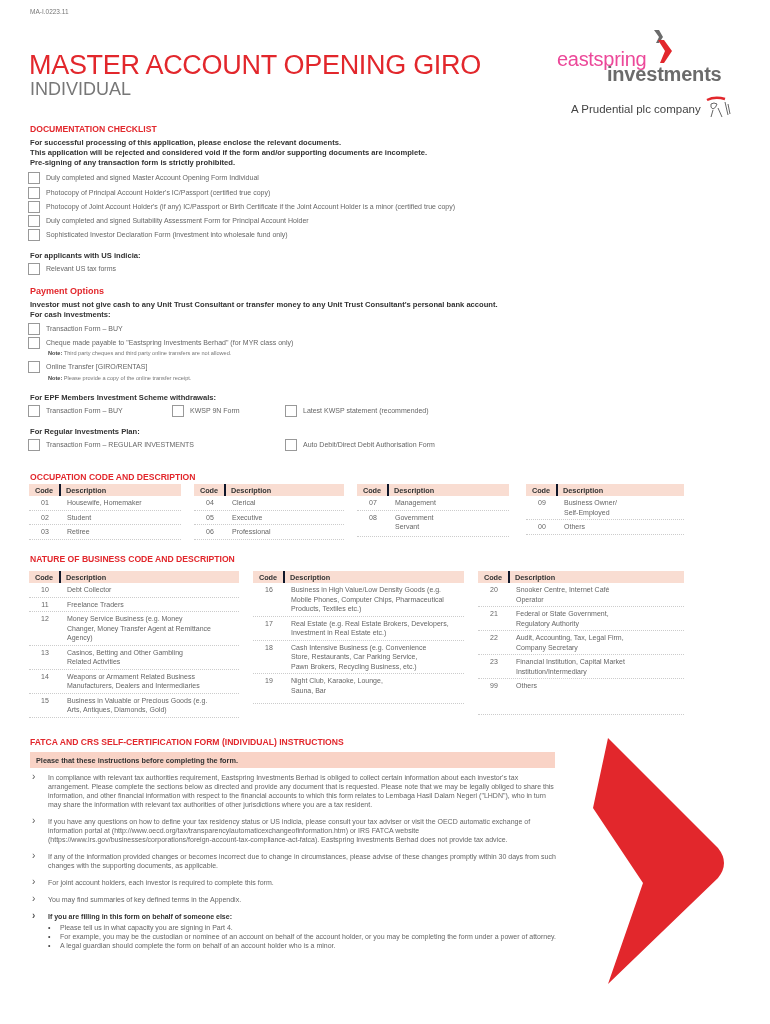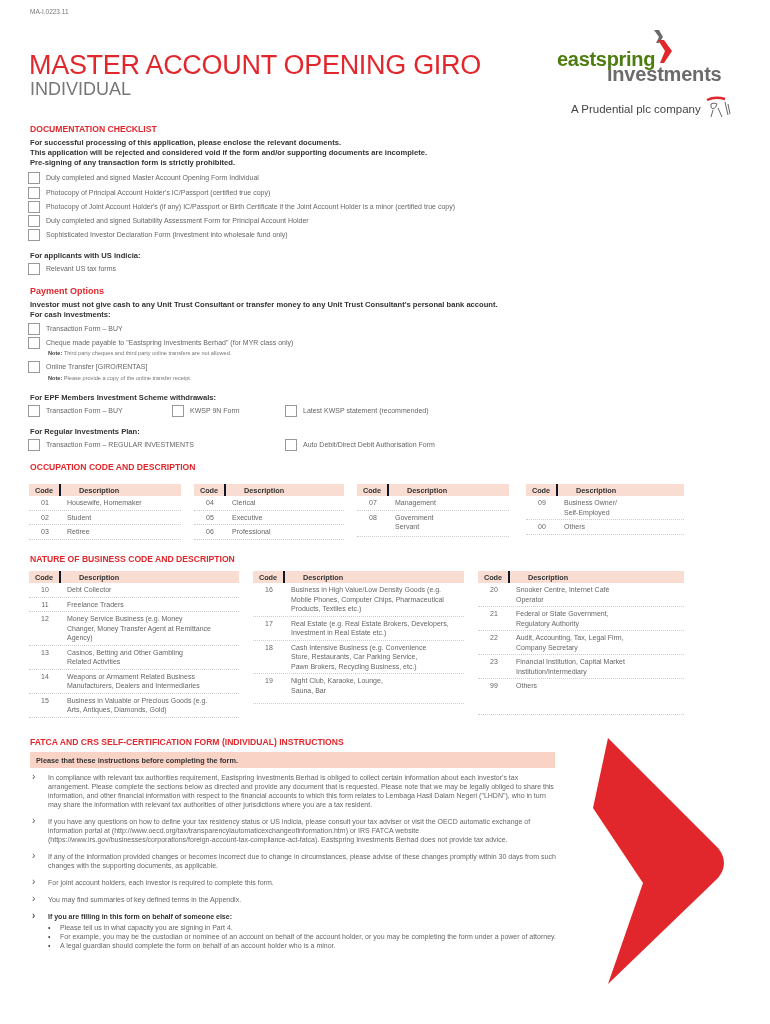--- a/index.html
+++ b/index.html
@@ -5,40 +5,40 @@
   * { box-sizing: border-box; margin: 0; padding: 0; }
   html, body { width: 770px; height: 1024px; background: #ffffff; overflow: hidden; }
   body { font-family: "Liberation Sans", sans-serif; color: #555; position: relative; }
 
   .doc-code { position: absolute; left: 30px; top: 8px; font-size: 6.5px; color: #777; }
 
   .title-main { position: absolute; left: 29px; top: 50px; font-size: 27px; color: #e2272c; letter-spacing: -0.3px; font-weight: normal; }
   .title-sub { position: absolute; left: 30px; top: 79px; font-size: 18px; color: #777; }
 
   .logo { position: absolute; left: 555px; top: 30px; width: 185px; height: 90px; }
-  .logo .l1 { position: absolute; left: 2px; top: 18px; font-size: 20px; font-weight: bold; color: #4d7c0f; letter-spacing: -0.3px; }
+  .logo .l1 { position: absolute; left: 2px; top: 18px; font-size: 20px; font-weight: normal; color: #ec4899; letter-spacing: -0.3px; }
   .logo .l2 { position: absolute; left: 52px; top: 33px; font-size: 20px; font-weight: bold; color: #6b6b6b; letter-spacing: -0.2px; }
   .logo .l3 { position: absolute; left: 16px; top: 73px; font-size: 11.5px; color: #444; }
   .logo svg.chev { position: absolute; left: 97px; top: 0px; }
   .logo svg.pru { position: absolute; left: 148px; top: 66px; }
 
   .sec-title { position: absolute; left: 30px; font-size: 8.6px; font-weight: bold; color: #e2272c; }
   .bold-line { position: absolute; left: 30px; font-size: 7.6px; font-weight: bold; color: #333; }
   .sub-head { position: absolute; left: 30px; font-size: 7.6px; font-weight: bold; color: #333; }
 
   .cb-row { position: absolute; display: flex; align-items: center; height: 13px; }
   .cb { width: 12px; height: 12px; border: 1px solid #999; background: #fff; flex: none; cursor: pointer; }
   .cb-label { margin-left: 6px; font-size: 7px; color: #666; white-space: nowrap; }
   .note { position: absolute; left: 48px; font-size: 5.6px; color: #777; }
   .note b { color: #444; }
 
   .code-table { position: absolute; font-size: 7px; color: #666; }
   .code-table .th { display: flex; background: #f9ddd2; height: 12px; align-items: center; font-weight: bold; color: #333; font-size: 7.3px; }
   .code-table .th .c { text-align: center; border-right: 2px solid #0f172a; height: 100%; display:flex; align-items:center; justify-content:center; }
-  .code-table .th .d { padding-left: 18px; }
+  .code-table .th .d { padding-left: 5px; }
   .code-table .tr { display: flex; border-bottom: 1px dotted #ccc; padding: 2px 0 2px 0; line-height: 9.5px; }
   .code-table .tr .c { text-align: center; flex: none; }
   .code-table .tr .d { padding-left: 6px; }
 
   .fatca-banner { position: absolute; left: 30px; top: 752px; width: 525px; height: 16px; background: #f9d3c6; font-size: 7.3px; font-weight: bold; color: #333; padding-left: 6px; display: flex; align-items: center; }
   .bullets { position: absolute; left: 32px; top: 773px; width: 528px; font-size: 7px; color: #666; line-height: 9px; }
   .bullets .b { position: relative; padding-left: 16px; margin-bottom: 8px; }
   .bullets .b::before { content: "›"; position: absolute; left: 0; top: -1px; font-size: 10px; color: #555; }
   .bullets .b.strong { color: #333; font-weight: bold; margin-bottom: 2px; }
   .bullets ul { list-style: none; padding-left: 16px; }
@@ -136,21 +136,21 @@
 <div class="sub-head" style="top:427px;">For Regular Investments Plan:</div>
 <div class="cb-row" style="left:28px; top:438px;">
     <span class="cb"></span>
     <span class="cb-label">Transaction Form – REGULAR INVESTMENTS</span>
   </div>
 <div class="cb-row" style="left:285px; top:438px;">
     <span class="cb"></span>
     <span class="cb-label">Auto Debit/Direct Debit Authorisation Form</span>
   </div>
 
-<div class="sec-title" style="top:462px;">OCCUPATION CODE AND DESCRIPTION</div>
+<div class="sec-title" style="top:472px;">OCCUPATION CODE AND DESCRIPTION</div>
 
 <div class="code-table" style="left:29px; top:484px; width:152px;">
   <div class="th">
       <span class="c" style="width:32px;">Code</span>
       <span class="d">Description</span>
     </div>
   <div class="tr">
       <span class="c" style="width:32px;">01</span>
       <span class="d">Housewife, Homemaker</span>
     </div>

